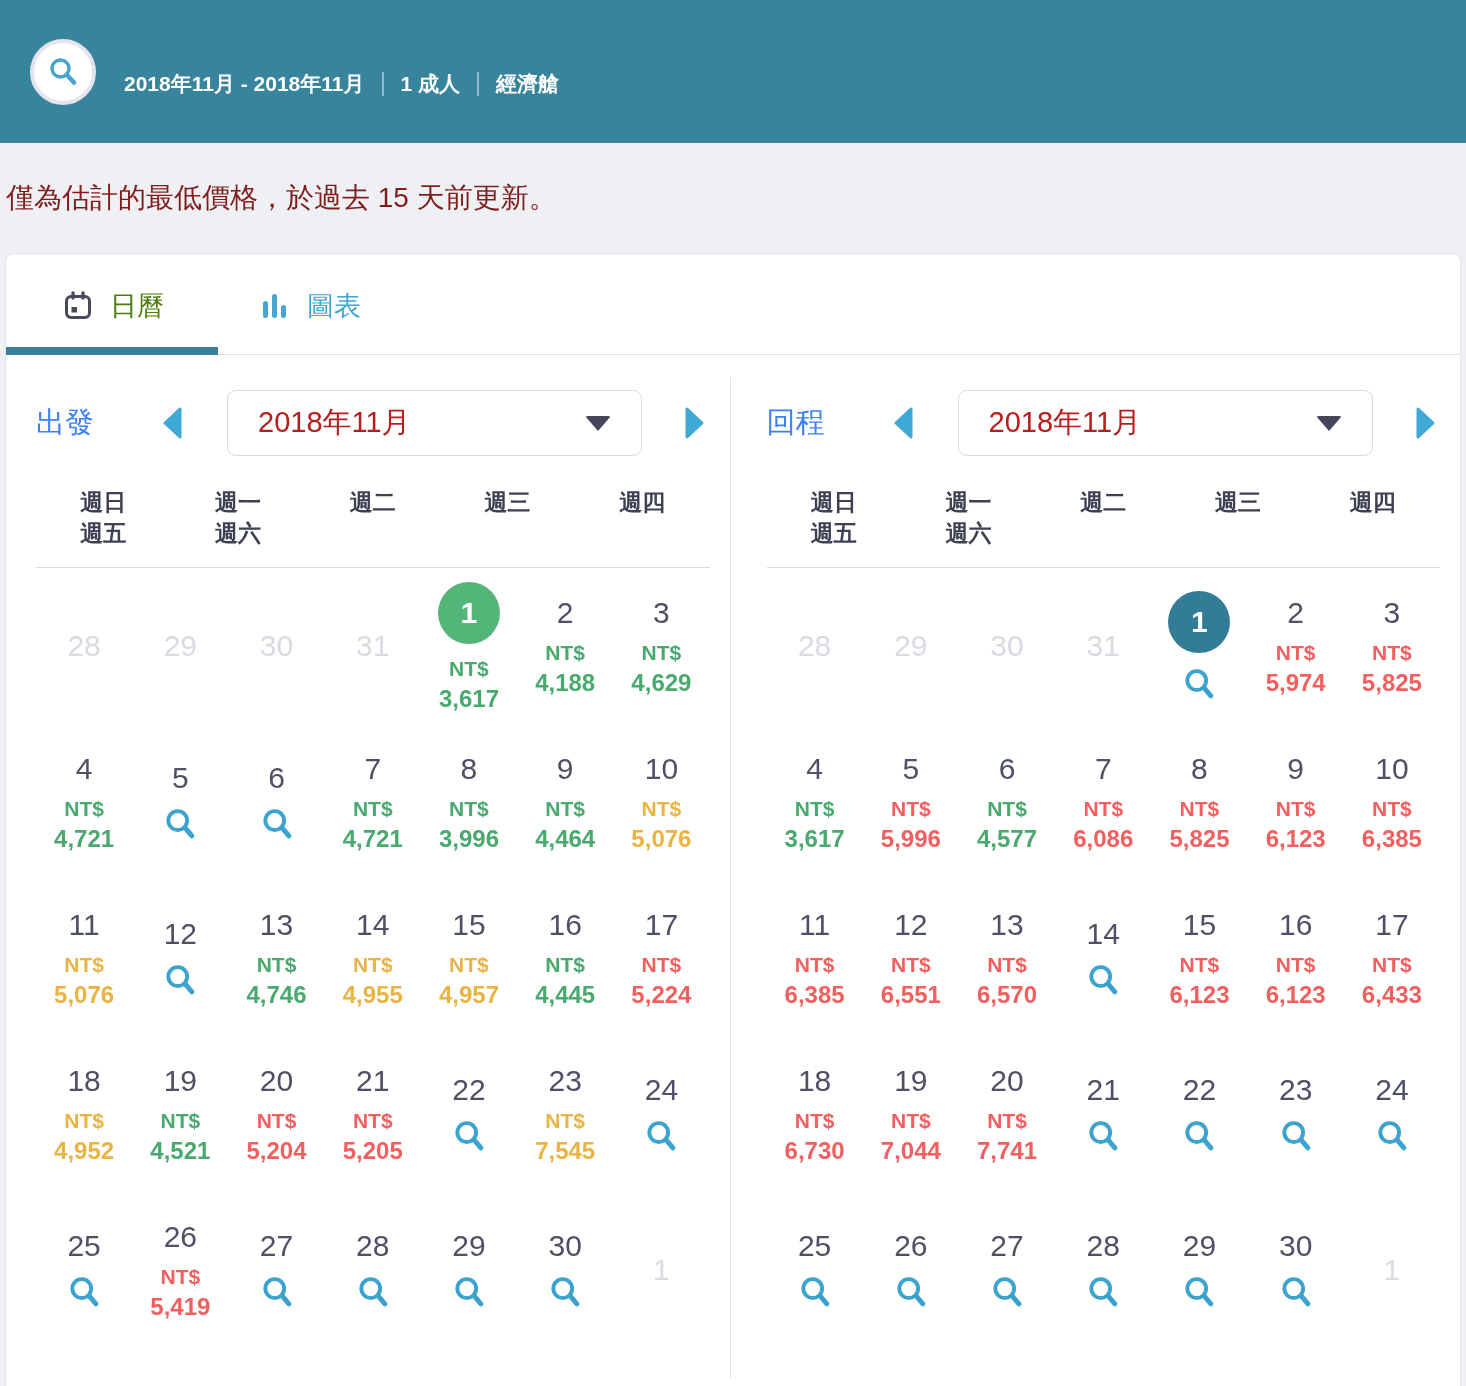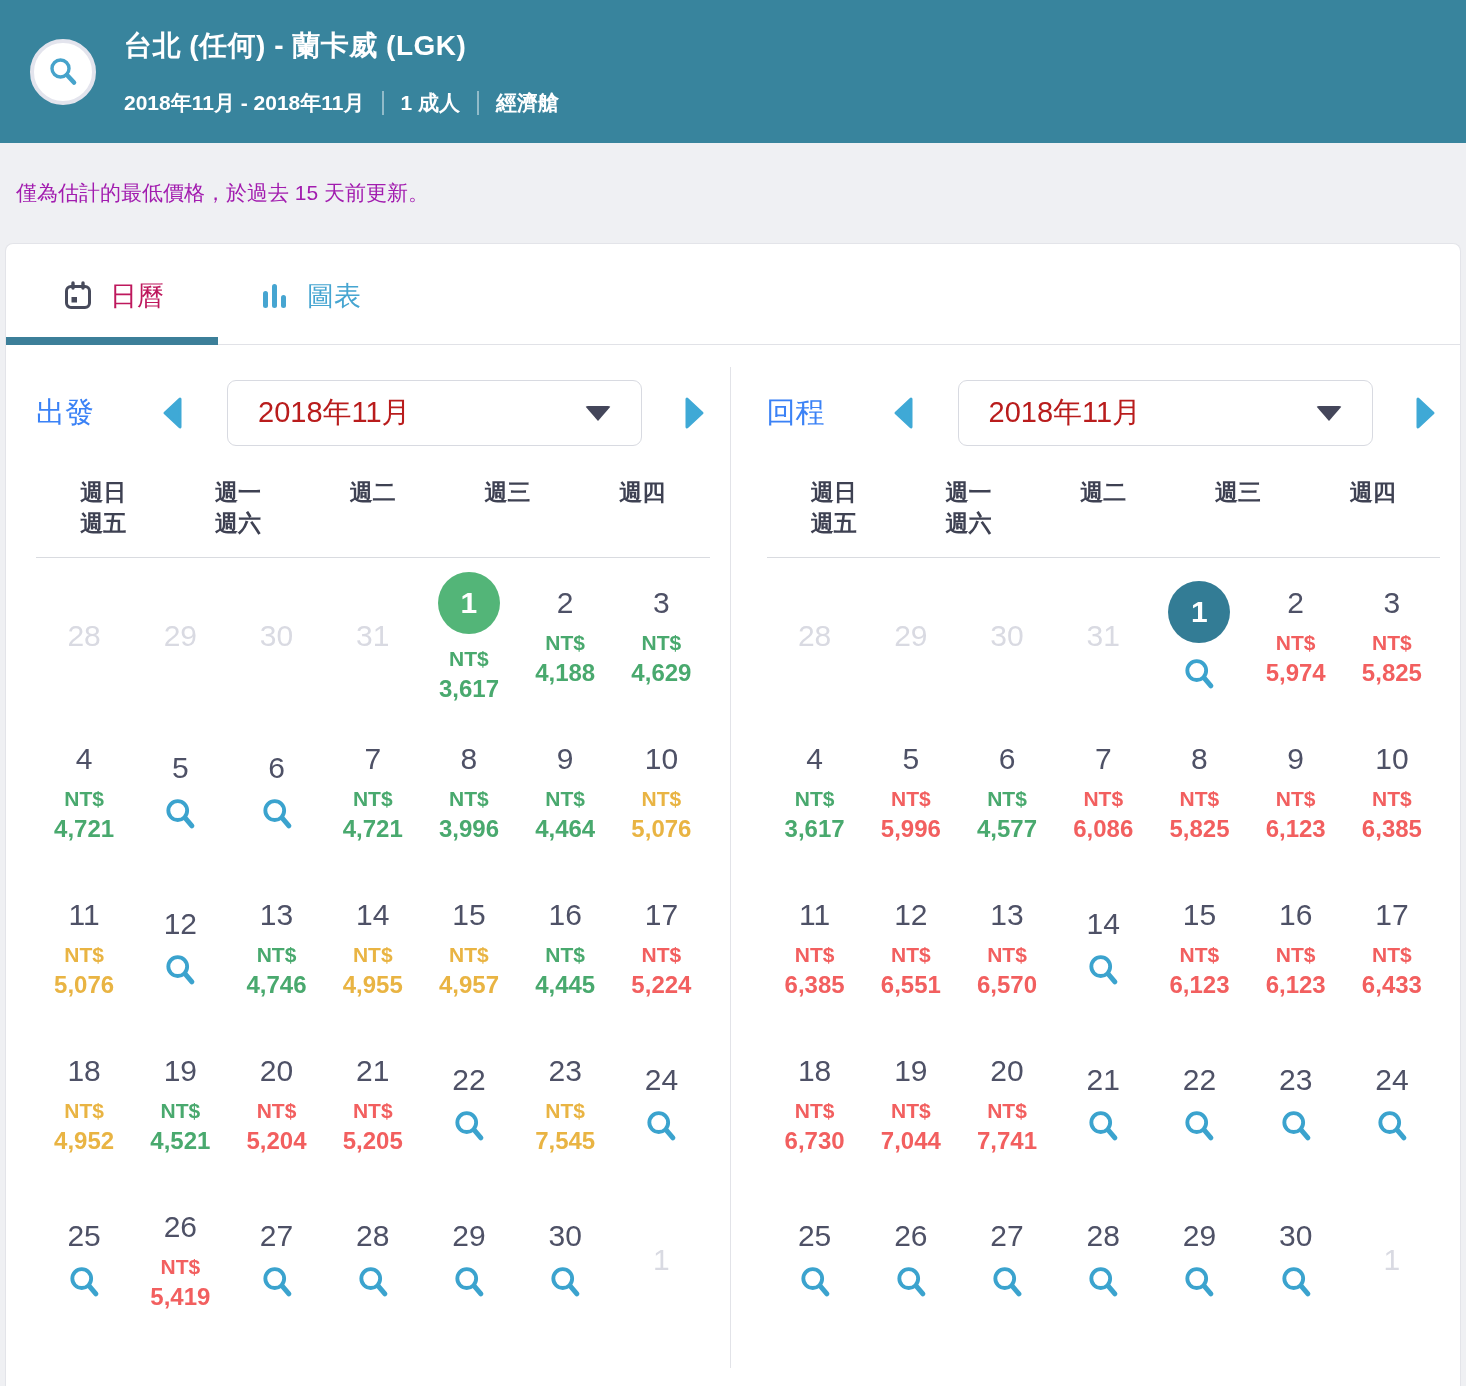--- a/index.html
+++ b/index.html
@@ -12,31 +12,31 @@
   .app-header { height:143px; background:#38849d; display:flex; align-items:center; padding-left:30px; }
   .search-circle { width:66px; height:66px; background:#fff; border:4px solid #e3e4ed; border-radius:50%;
     display:flex; align-items:center; justify-content:center; flex:none; }
   .search-circle svg { width:32px; height:32px; }
   .head-text { margin-left:28px; color:#fff; }
   .head-title { font-size:28px; font-weight:bold; letter-spacing:.5px; }
   .head-sub { margin-top:24px; font-size:21px; font-weight:bold; display:flex; align-items:center; }
   .head-sep { display:inline-block; width:2px; height:24px; background:rgba(255,255,255,.45); margin:0 17px; }
 
   
-  .note { margin:36px 10px 36px 16px; font-size:21px; color:#a21caf; }
+  .note { margin:36px 10px 36px 6px; font-size:28px; color:#7f1d1d; }
 
   
   .card { margin:0 5px; background:#fff; border:1px solid #e3e4e9; border-bottom:none;
     border-radius:8px 8px 0 0; min-height:1160px; }
 
   
   .tabs { position:relative; display:flex; align-items:center; padding:34px 0 30px 57px;
     border-bottom:1px solid #e1e2e7; }
   .tab { display:flex; align-items:center; gap:17px; font-size:27px; font-weight:500; cursor:pointer; }
-  .tab-calendar { color:#be185d; }
+  .tab-calendar { color:#4d7c0f; }
   .tab-chart { margin-left:96px; color:#46a5d1; }
   .tab svg { width:30px; height:30px; }
   .active-underline { position:absolute; left:0; bottom:-1px; width:212px; height:8px; background:#3c7f99; }
 
   
   .direct-row { display:flex; align-items:center; margin:30px 0 0 42px; }
   .direct-box { width:27px; height:27px; background:#e2e3ea; border-radius:7px; margin-right:23px; flex:none; }
   .direct-label { font-size:26px; color:#a8aab7; }
 
   
@@ -84,21 +84,20 @@
 <body>
 
 <div class="app-header">
   <div class="search-circle">
     <svg viewBox="0 0 32 32">
       <circle cx="13.5" cy="12.5" r="8.5" fill="none" stroke="#46a3cb" stroke-width="3.4"></circle>
       <line x1="20" y1="19" x2="27" y2="26.5" stroke="#46a3cb" stroke-width="4.6" stroke-linecap="round"></line>
     </svg>
   </div>
   <div class="head-text">
-    <div class="head-title">台北 (任何) - 蘭卡威 (LGK)</div>
     <div class="head-sub">
       <span>2018年11月 - 2018年11月</span>
       <span class="head-sep"></span>
       <span>1 成人</span>
       <span class="head-sep"></span>
       <span>經濟艙</span>
     </div>
   </div>
 </div>
 

